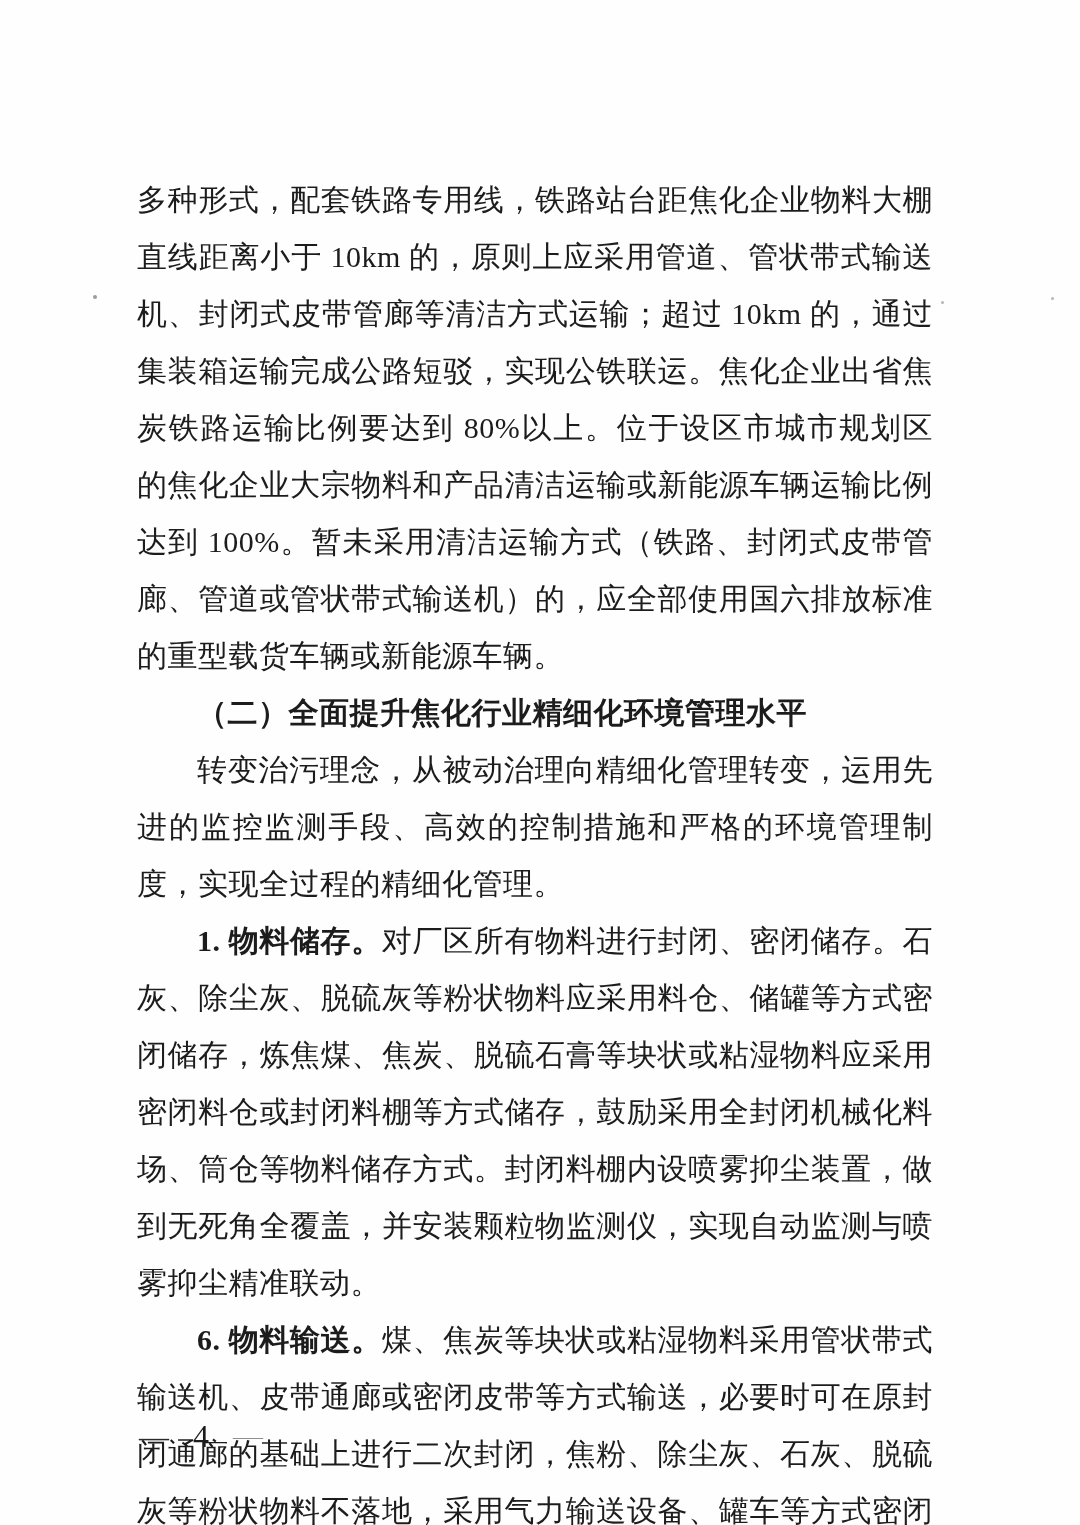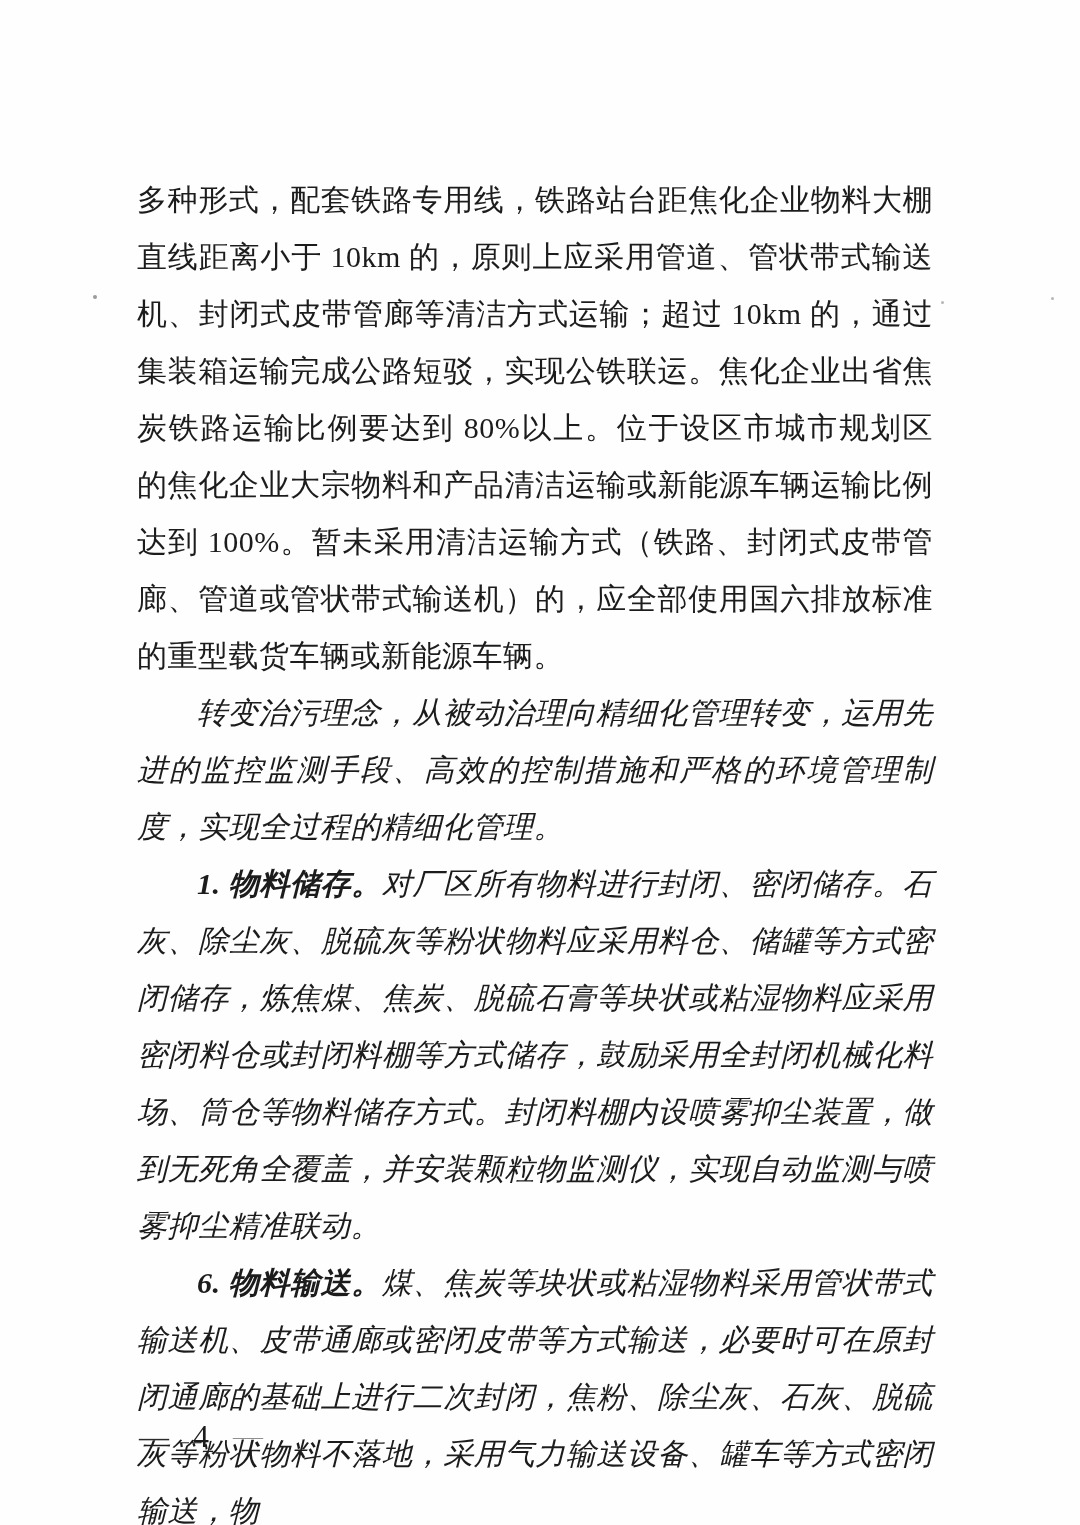--- a/index.html
+++ b/index.html
@@ -25,21 +25,20 @@
     line-height: 57px;
     text-align: justify;
     letter-spacing: 0.5px;
   }
   .para {
     margin: 0;
     padding: 0;
   }
   .para.indent {
     text-indent: 2em;
-    font-style: italic;
   }
   .para.heading {
     text-indent: 2em;
     font-weight: bold;
   }
   .lead {
     font-weight: bold;
     margin-top: 23px;
   }
   .footer {
@@ -81,20 +80,21 @@
 <div class="sheet">
 
   <div class="speck s1"></div>
   <div class="speck s2"></div>
   <div class="speck s3"></div>
 
   <div class="text-block">
 
     <p class="para">多种形式，配套铁路专用线，铁路站台距焦化企业物料大棚直线距离小于 10km 的，原则上应采用管道、管状带式输送机、封闭式皮带管廊等清洁方式运输；超过 10km 的，通过集装箱运输完成公路短驳，实现公铁联运。焦化企业出省焦炭铁路运输比例要达到 80%以上。位于设区市城市规划区的焦化企业大宗物料和产品清洁运输或新能源车辆运输比例达到 100%。暂未采用清洁运输方式（铁路、封闭式皮带管廊、管道或管状带式输送机）的，应全部使用国六排放标准的重型载货车辆或新能源车辆。</p>
 
+    <p class="para heading">（二）全面提升焦化行业精细化环境管理水平</p>
 
     <p class="para indent">转变治污理念，从被动治理向精细化管理转变，运用先进的监控监测手段、高效的控制措施和严格的环境管理制度，实现全过程的精细化管理。</p>
 
     <p class="para indent"><span class="lead">1. 物料储存。</span><span>对厂区所有物料进行封闭、密闭储存。石灰、除尘灰、脱硫灰等粉状物料应采用料仓、储罐等方式密闭储存，炼焦煤、焦炭、脱硫石膏等块状或粘湿物料应采用密闭料仓或封闭料棚等方式储存，鼓励采用全封闭机械化料场、筒仓等物料储存方式。封闭料棚内设喷雾抑尘装置，做到无死角全覆盖，并安装颗粒物监测仪，实现自动监测与喷雾抑尘精准联动。</span></p>
 
     <p class="para indent"><span class="lead">6. 物料输送。</span><span>煤、焦炭等块状或粘湿物料采用管状带式输送机、皮带通廊或密闭皮带等方式输送，必要时可在原封闭通廊的基础上进行二次封闭，焦粉、除尘灰、石灰、脱硫灰等粉状物料不落地，采用气力输送设备、罐车等方式密闭输送，物</span></p>
 
   </div>
 
   <div class="footer">

